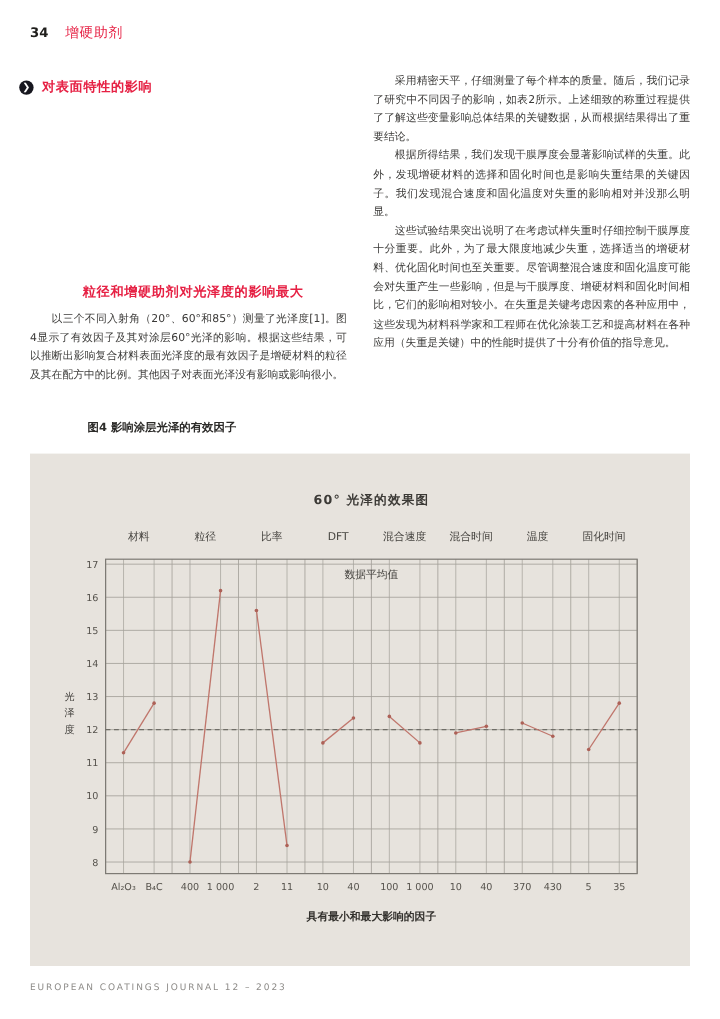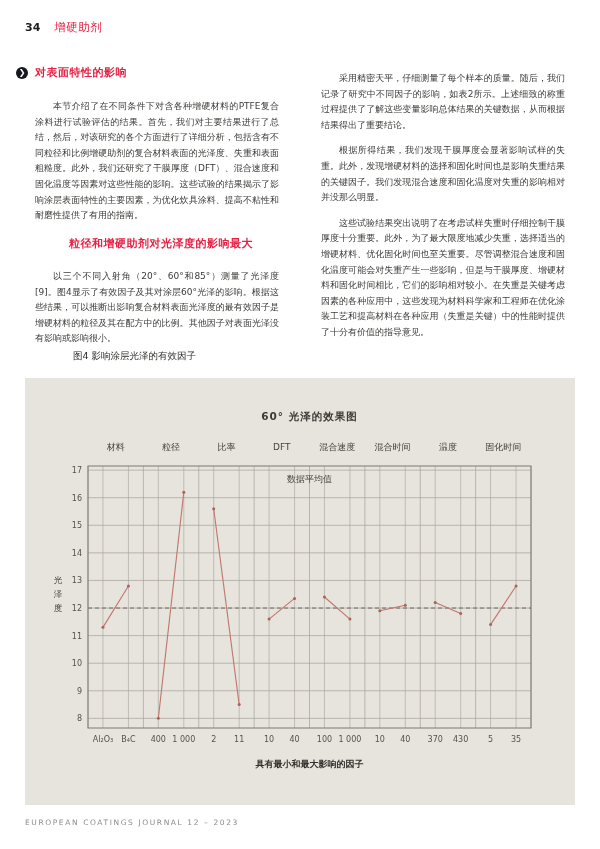--- a/index.html
+++ b/index.html
@@ -10,28 +10,28 @@
   .pagehead .num{font-size:11px;font-weight:bold;color:#1f1e1c;}
   .pagehead .ht{font-size:11.5px;font-weight:normal;color:#e62144;letter-spacing:.5px;}
 
   .sechead{position:absolute;top:65px;left:16px;display:flex;align-items:center;gap:7px;}
   .bullet{width:12px;height:12px;border-radius:50%;background:#17171f;color:#fff;
           font-size:8px;line-height:12px;text-align:center;font-weight:bold;flex:0 0 12px;}
   .sechead .st{font-size:11px;font-weight:bold;color:#e62144;letter-spacing:.5px;}
 
   .col{position:absolute;width:264px;font-size:9px;line-height:15.6px;color:#3b3a38;
        text-align:justify;}
-  .col p{margin:10px;text-indent:2em;}
+  .col p{margin:0;text-indent:2em;}
   #leftp1{top:89px;left:25px;}
   .subhead{position:absolute;top:236px;left:25px;font-size:11px;font-weight:bold;
            color:#e62144;letter-spacing:.5px;margin-left:44px;}
   #leftp2{top:259px;left:25px;}
   #rightcol{top:61px;left:311px;}
 
-  .figcap{position:absolute;top:350px;left:25px;font-size:9.5px;font-weight:normal;color:#2c2b29;padding-left:48px;}
+  .figcap{position:absolute;top:350px;left:25px;font-size:9.5px;font-weight:bold;color:#2c2b29;padding-left:48px;}
 
   .chartpanel{position:absolute;top:378px;left:25px;width:550px;height:427px;background:#e7e3dd;}
   .chartpanel svg{display:block;}
   .ct-title{font-size:10.5px;font-weight:600;fill:#3c3a36;letter-spacing:1px;}
   .ct-factor{font-size:9px;fill:#45433f;}
   .ct-legend{font-size:9px;fill:#45433f;}
   .ct-ytick{font-size:8px;fill:#55524c;}
   .ct-xtick{font-size:8px;fill:#55524c;}
   .ct-ylabel{font-size:8.5px;fill:#45433f;}
   .ct-xlabel{font-size:9px;font-weight:bold;fill:#33312d;}
@@ -47,28 +47,25 @@
   <div class="pagehead">
     <span class="num">34</span>
     <span class="ht">增硬助剂</span>
   </div>
 
   <div class="sechead">
     <span class="bullet">❯</span>
     <span class="st">对表面特性的影响</span>
   </div>
 
-  <div class="col" id="leftp1">
-    <p>本节介绍了在不同条件下对含各种增硬材料的PTFE复合涂料进行试验评估的结果。首先，我们对主要结果进行了总结，然后，对该研究的各个方面进行了详细分析，包括含有不同粒径和比例增硬助剂的复合材料表面的光泽度、失重和表面粗糙度。此外，我们还研究了干膜厚度（DFT）、混合速度和固化温度等因素对这些性能的影响。这些试验的结果揭示了影响涂层表面特性的主要因素，为优化炊具涂料、提高不粘性和耐磨性提供了有用的指南。</p>
-  </div>
 
   <div class="subhead">粒径和增硬助剂对光泽度的影响最大</div>
 
   <div class="col" id="leftp2">
-    <p>以三个不同入射角（20°、60°和85°）测量了光泽度[9]。图4显示了有效因子及其对涂层60°光泽的影响。根据这些结果，可以推断出影响复合材料表面光泽度的最有效因子是增硬材料的粒径及其在配方中的比例。其他因子对表面光泽没有影响或影响很小。</p>
+    <p>以三个不同入射角（20°、60°和85°）测量了光泽度[1]。图4显示了有效因子及其对涂层60°光泽的影响。根据这些结果，可以推断出影响复合材料表面光泽度的最有效因子是增硬材料的粒径及其在配方中的比例。其他因子对表面光泽没有影响或影响很小。</p>
   </div>
 
   <div class="figcap">图4 影响涂层光泽的有效因子</div>
 
   <div class="col" id="rightcol">
     <p>采用精密天平，仔细测量了每个样本的质量。随后，我们记录了研究中不同因子的影响，如表2所示。上述细致的称重过程提供了了解这些变量影响总体结果的关键数据，从而根据结果得出了重要结论。</p>
     <p>根据所得结果，我们发现干膜厚度会显著影响试样的失重。此外，发现增硬材料的选择和固化时间也是影响失重结果的关键因子。我们发现混合速度和固化温度对失重的影响相对并没那么明显。</p>
     <p>这些试验结果突出说明了在考虑试样失重时仔细控制干膜厚度十分重要。此外，为了最大限度地减少失重，选择适当的增硬材料、优化固化时间也至关重要。尽管调整混合速度和固化温度可能会对失重产生一些影响，但是与干膜厚度、增硬材料和固化时间相比，它们的影响相对较小。在失重是关键考虑因素的各种应用中，这些发现为材料科学家和工程师在优化涂装工艺和提高材料在各种应用（失重是关键）中的性能时提供了十分有价值的指导意见。</p>
   </div>
 

